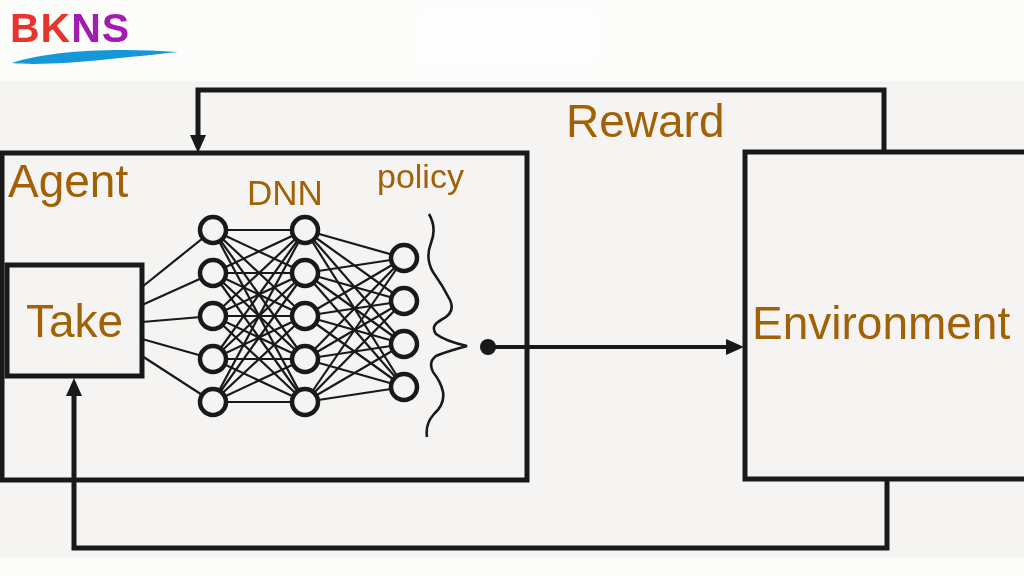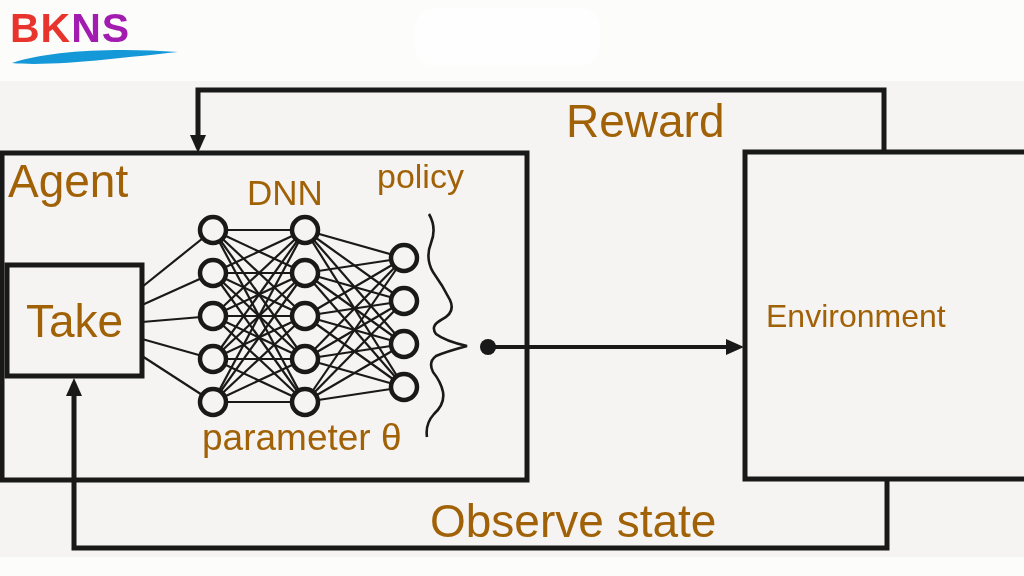--- a/index.html
+++ b/index.html
@@ -19,21 +19,21 @@
   .logo-red { color: #e8342d; margin-top: 21px; }
   .logo-blue { color: #a21caf; }
   .logo-swoosh { position: absolute; left: 0px; top: 39px; }
 
   svg.diagram { position: absolute; left: 0; top: 0; width: 1024px; height: 576px; }
 
   .lbl { position: absolute; color: #a16207; line-height: 1; white-space: nowrap; }
   .lbl-agent { left: 8px; top: 158px; font-size: 46px; }
   .lbl-state { left: 7px; top: 265px; width: 135px; height: 111px;
                display: flex; align-items: center; justify-content: center; font-size: 46px; }
-  .lbl-environment { left: 752px; top: 300px; font-size: 32px; margin-left: 14px; }
+  .lbl-environment { left: 752px; top: 300px; font-size: 46px; }
   .lbl-reward { left: 566px; top: 98px; font-size: 46px; }
   .lbl-take-action { left: 568px; top: 298px; font-size: 44px; line-height: 1.3; white-space: normal; }
   .lbl-observe { left: 430px; top: 498px; font-size: 46px; }
   .lbl-dnn { left: 247px; top: 175px; font-size: 35px; }
   .lbl-policy { left: 377px; top: 159px; font-size: 34px; }
   .lbl-formula { left: 367px; top: 193px; font-size: 35px; }
   .lbl-formula sub { font-size: 0.72em; }
   .lbl-formula .it { font-style: italic; }
   .lbl-parameter { left: 202px; top: 419px; font-size: 37px; }
 </style>
@@ -150,17 +150,15 @@
     <g>
       <line x1="494" y1="347" x2="730" y2="347" stroke="#191919" stroke-width="4"></line>
       <polygon points="744,347 726,339 726,355" fill="#191919"></polygon>
     </g>
   </svg>
 
   <div class="lbl lbl-agent">Agent</div>
   <div class="lbl lbl-state">Take</div>
   <div class="lbl lbl-environment">Environment</div>
   <div class="lbl lbl-reward">Reward</div>
-  <div class="lbl lbl-observe">Observe state</div>
   <div class="lbl lbl-policy">policy</div>
   <div class="lbl lbl-dnn">DNN</div>
-  <div class="lbl lbl-parameter">parameter θ</div>
 </div>
 
 </body></html>

